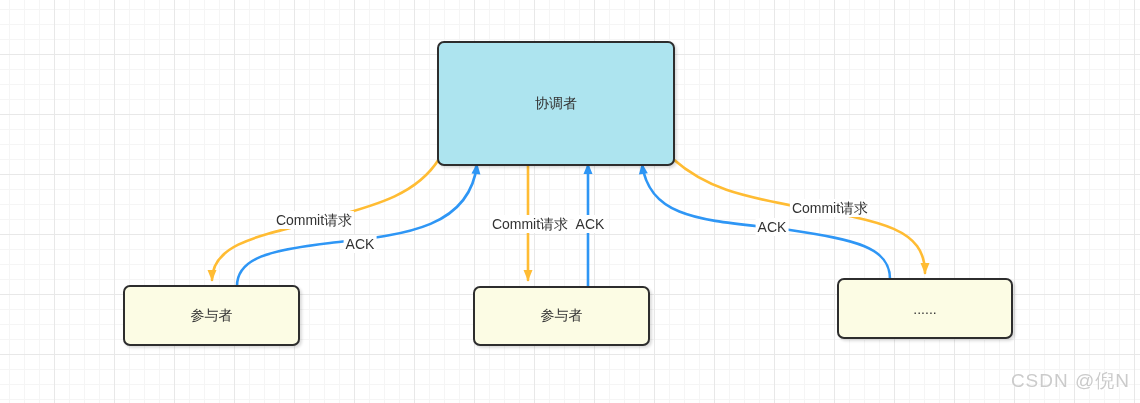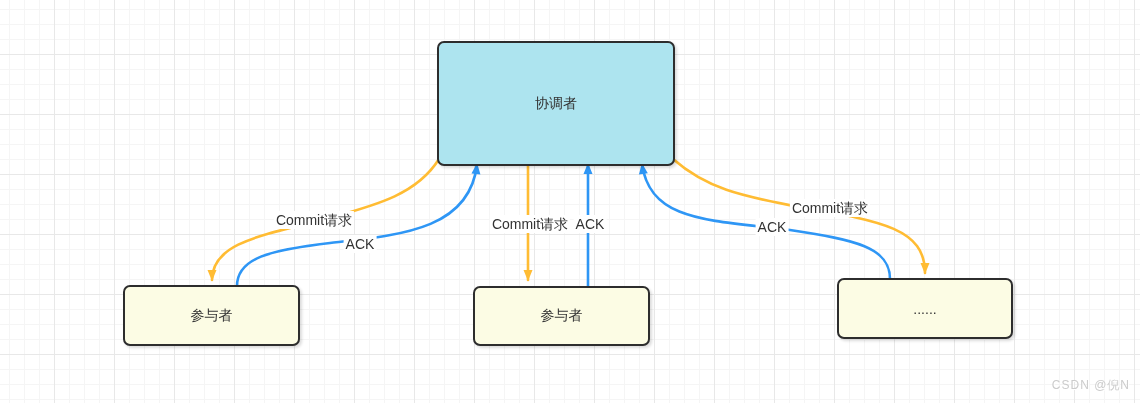--- a/index.html
+++ b/index.html
@@ -42,21 +42,21 @@
     background:#ffffff;padding:0 2px;white-space:nowrap;line-height:18px;
   }
   .lbl-commit-left{left:314px;top:220px;}
   .lbl-ack-left{left:360px;top:244px;}
   .lbl-commit-mid{left:530px;top:224px;}
   .lbl-ack-mid{left:590px;top:224px;}
   .lbl-commit-right{left:830px;top:208px;}
   .lbl-ack-right{left:772px;top:227px;}
   .watermark{
     position:absolute;right:10px;bottom:9px;
-    font-size:12px;color:var(--watermark_text);
+    font-size:19px;color:var(--watermark_text);
     text-shadow:1px 1px 0 #ffffff;
     letter-spacing:1px;
   }
 </style>
 </head>
 <body>
 
 <div class="canvas">
 
   <svg class="edges" width="1140" height="403" viewBox="0 0 1140 403">

